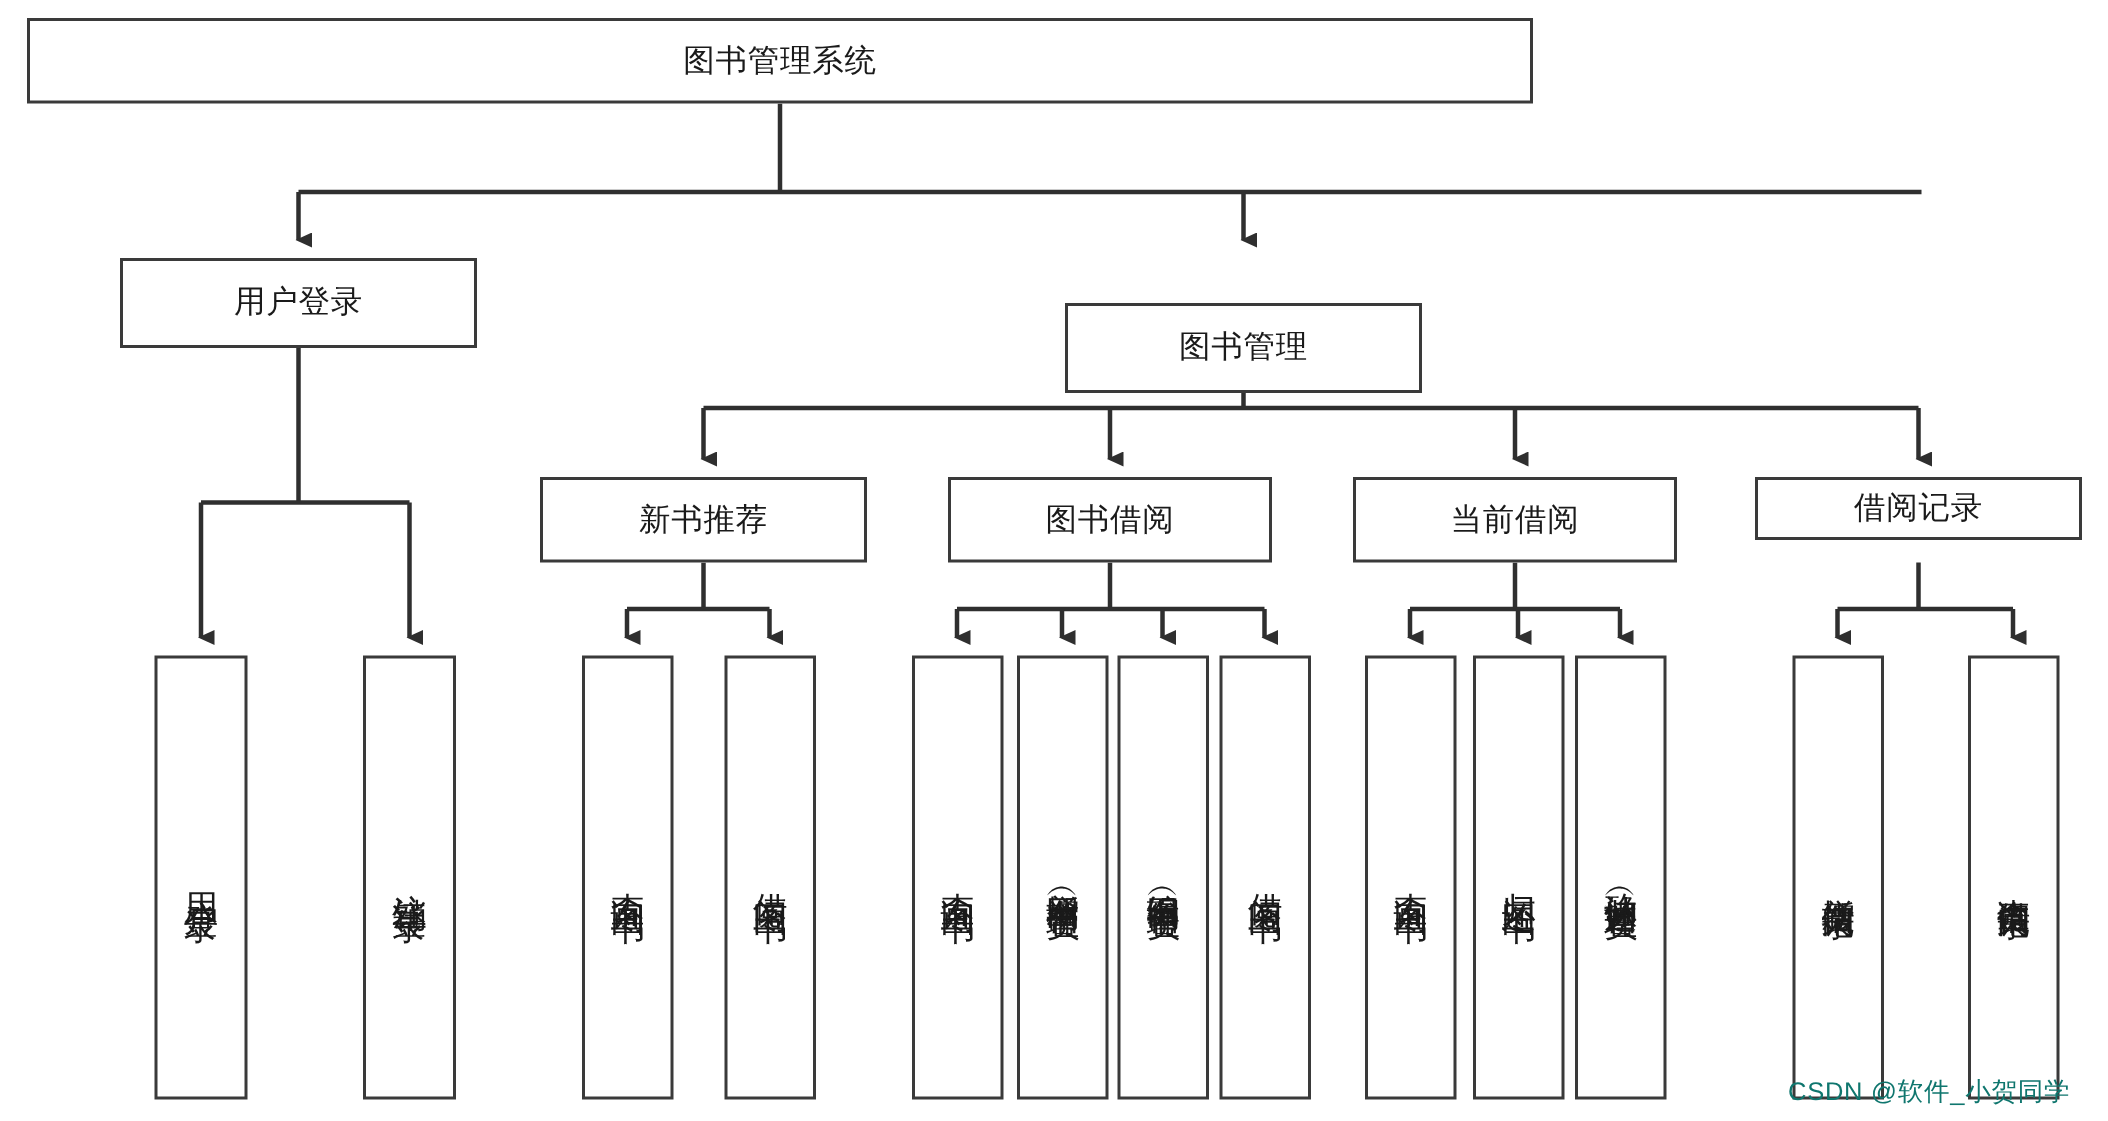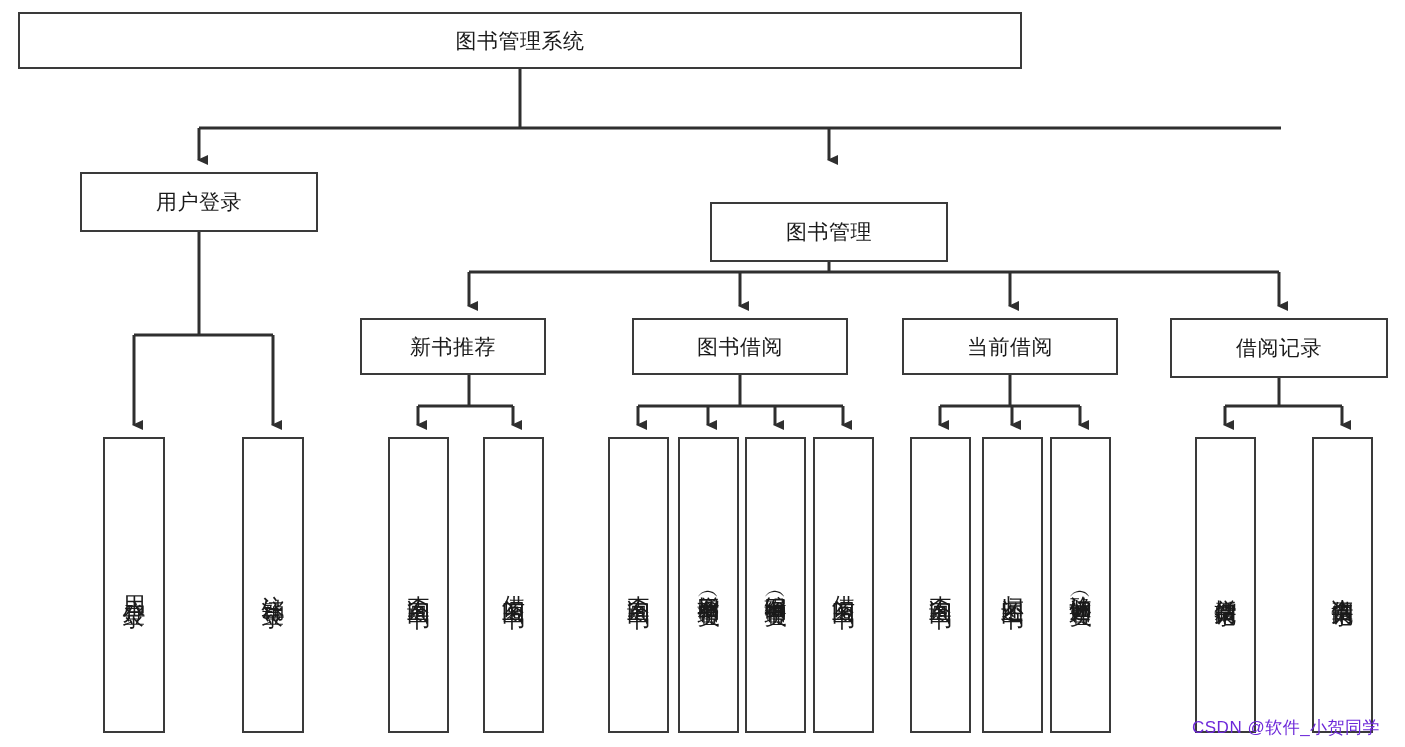--- a/index.html
+++ b/index.html
@@ -59,21 +59,21 @@
     letter-spacing: 4px;
     white-space: nowrap;
   }
   .node.vert.tight .lbl {
     font-size: 22px;
     letter-spacing: 1.5px;
   }
   .watermark {
     position: absolute;
     font-size: 17px;
-    color: #6d28d9;
+    color: #0f766e;
     white-space: nowrap;
     letter-spacing: 0.5px;
   }
 </style>
 </head>
 <body>
 
 <div id="canvas">
 
   <svg id="wires" viewBox="0 0 1405 747" width="1405" height="747">
@@ -130,30 +130,30 @@
     <span class="lbl">图书管理系统</span>
   </div>
 
   <div class="node horiz" style="left:80px; top:172px; width:238px; height:60px;">
     <span class="lbl">用户登录</span>
   </div>
   <div class="node horiz" style="left:710px; top:172px; width:238px; height:60px;margin-top:30px;">
     <span class="lbl">图书管理</span>
   </div>
 
-  <div class="node horiz" style="left:360px; top:318px; width:186px; height:57px;">
+  <div class="node horiz" style="left:360px; top:318px; width:218px; height:57px;">
     <span class="lbl">新书推荐</span>
   </div>
   <div class="node horiz" style="left:902px; top:318px; width:216px; height:57px;">
     <span class="lbl">当前借阅</span>
   </div>
   <div class="node horiz" style="left:632px; top:318px; width:216px; height:57px;">
     <span class="lbl">图书借阅</span>
   </div>
-  <div class="node horiz" style="left:1170px; top:318px; width:218px; height:60px;">
+  <div class="node horiz" style="left:1170px; top:318px; width:218px; height:42px;">
     <span class="lbl">借阅记录</span>
   </div>
 
   <div class="node vert" style="left:103px; top:437px; width:62px; height:296px;">
     <span class="lbl">用户登录</span>
   </div>
   <div class="node vert" style="left:242px; top:437px; width:62px; height:296px;">
     <span class="lbl">注销登录</span>
   </div>
 

